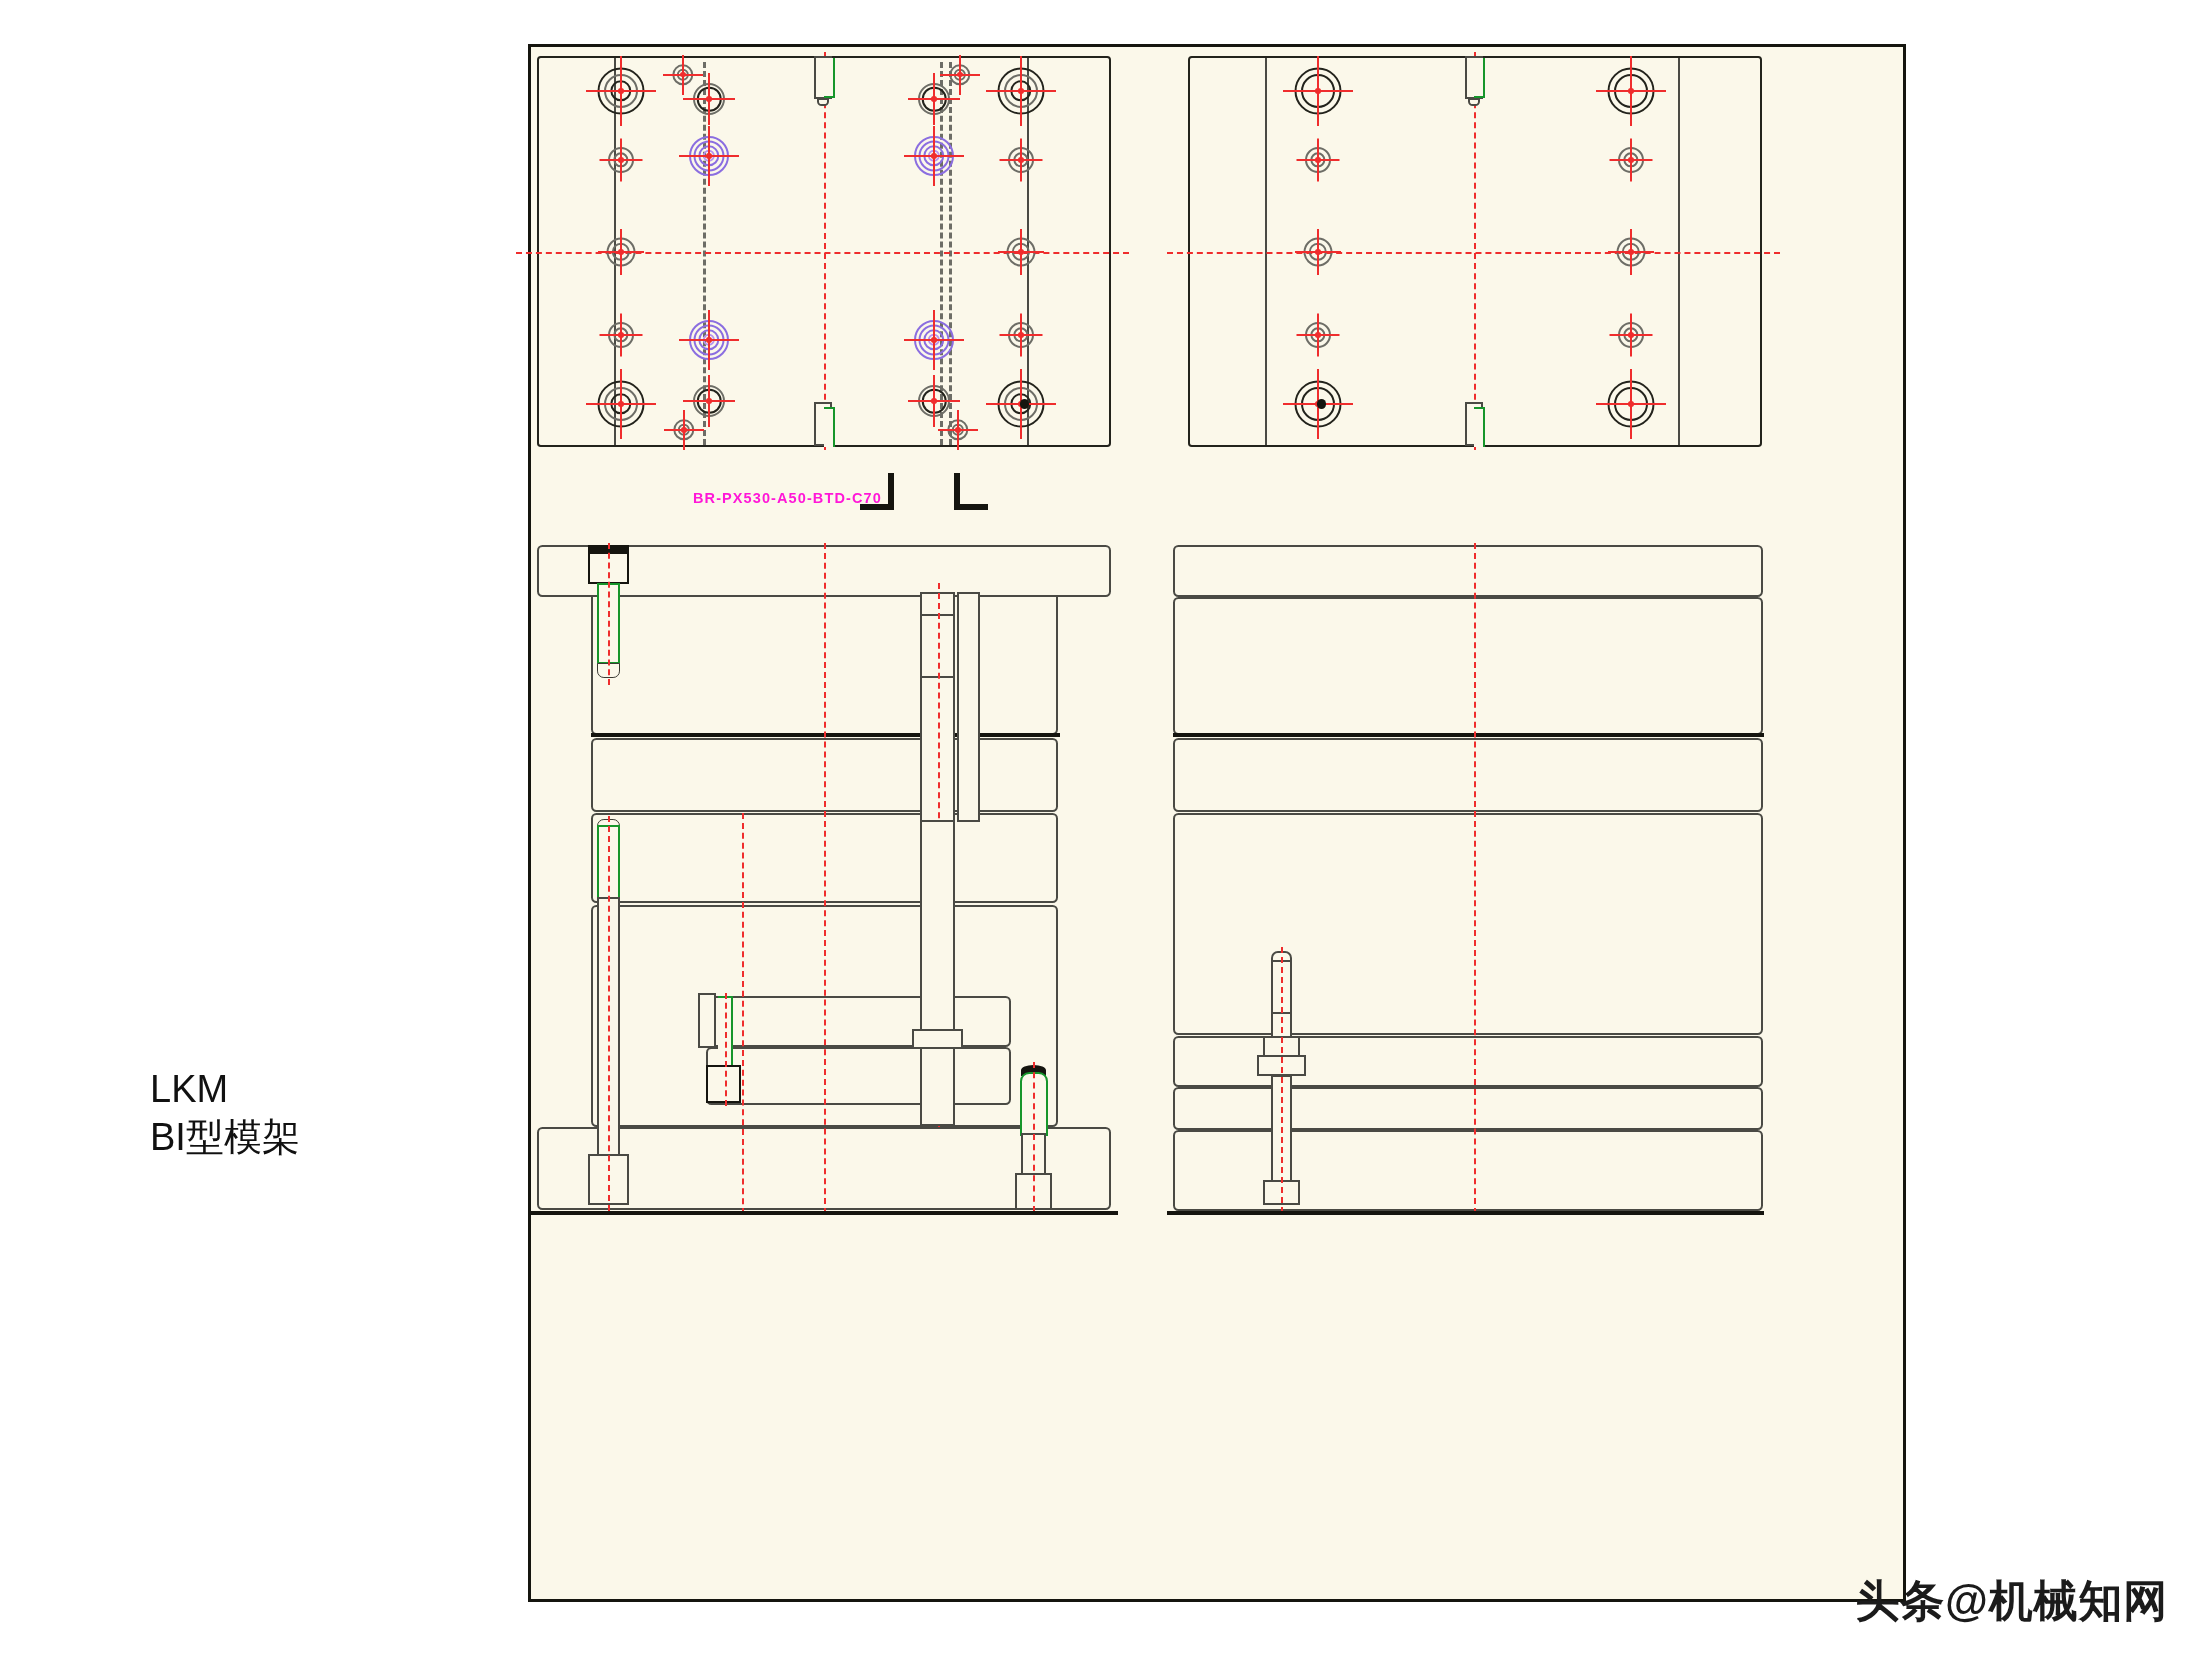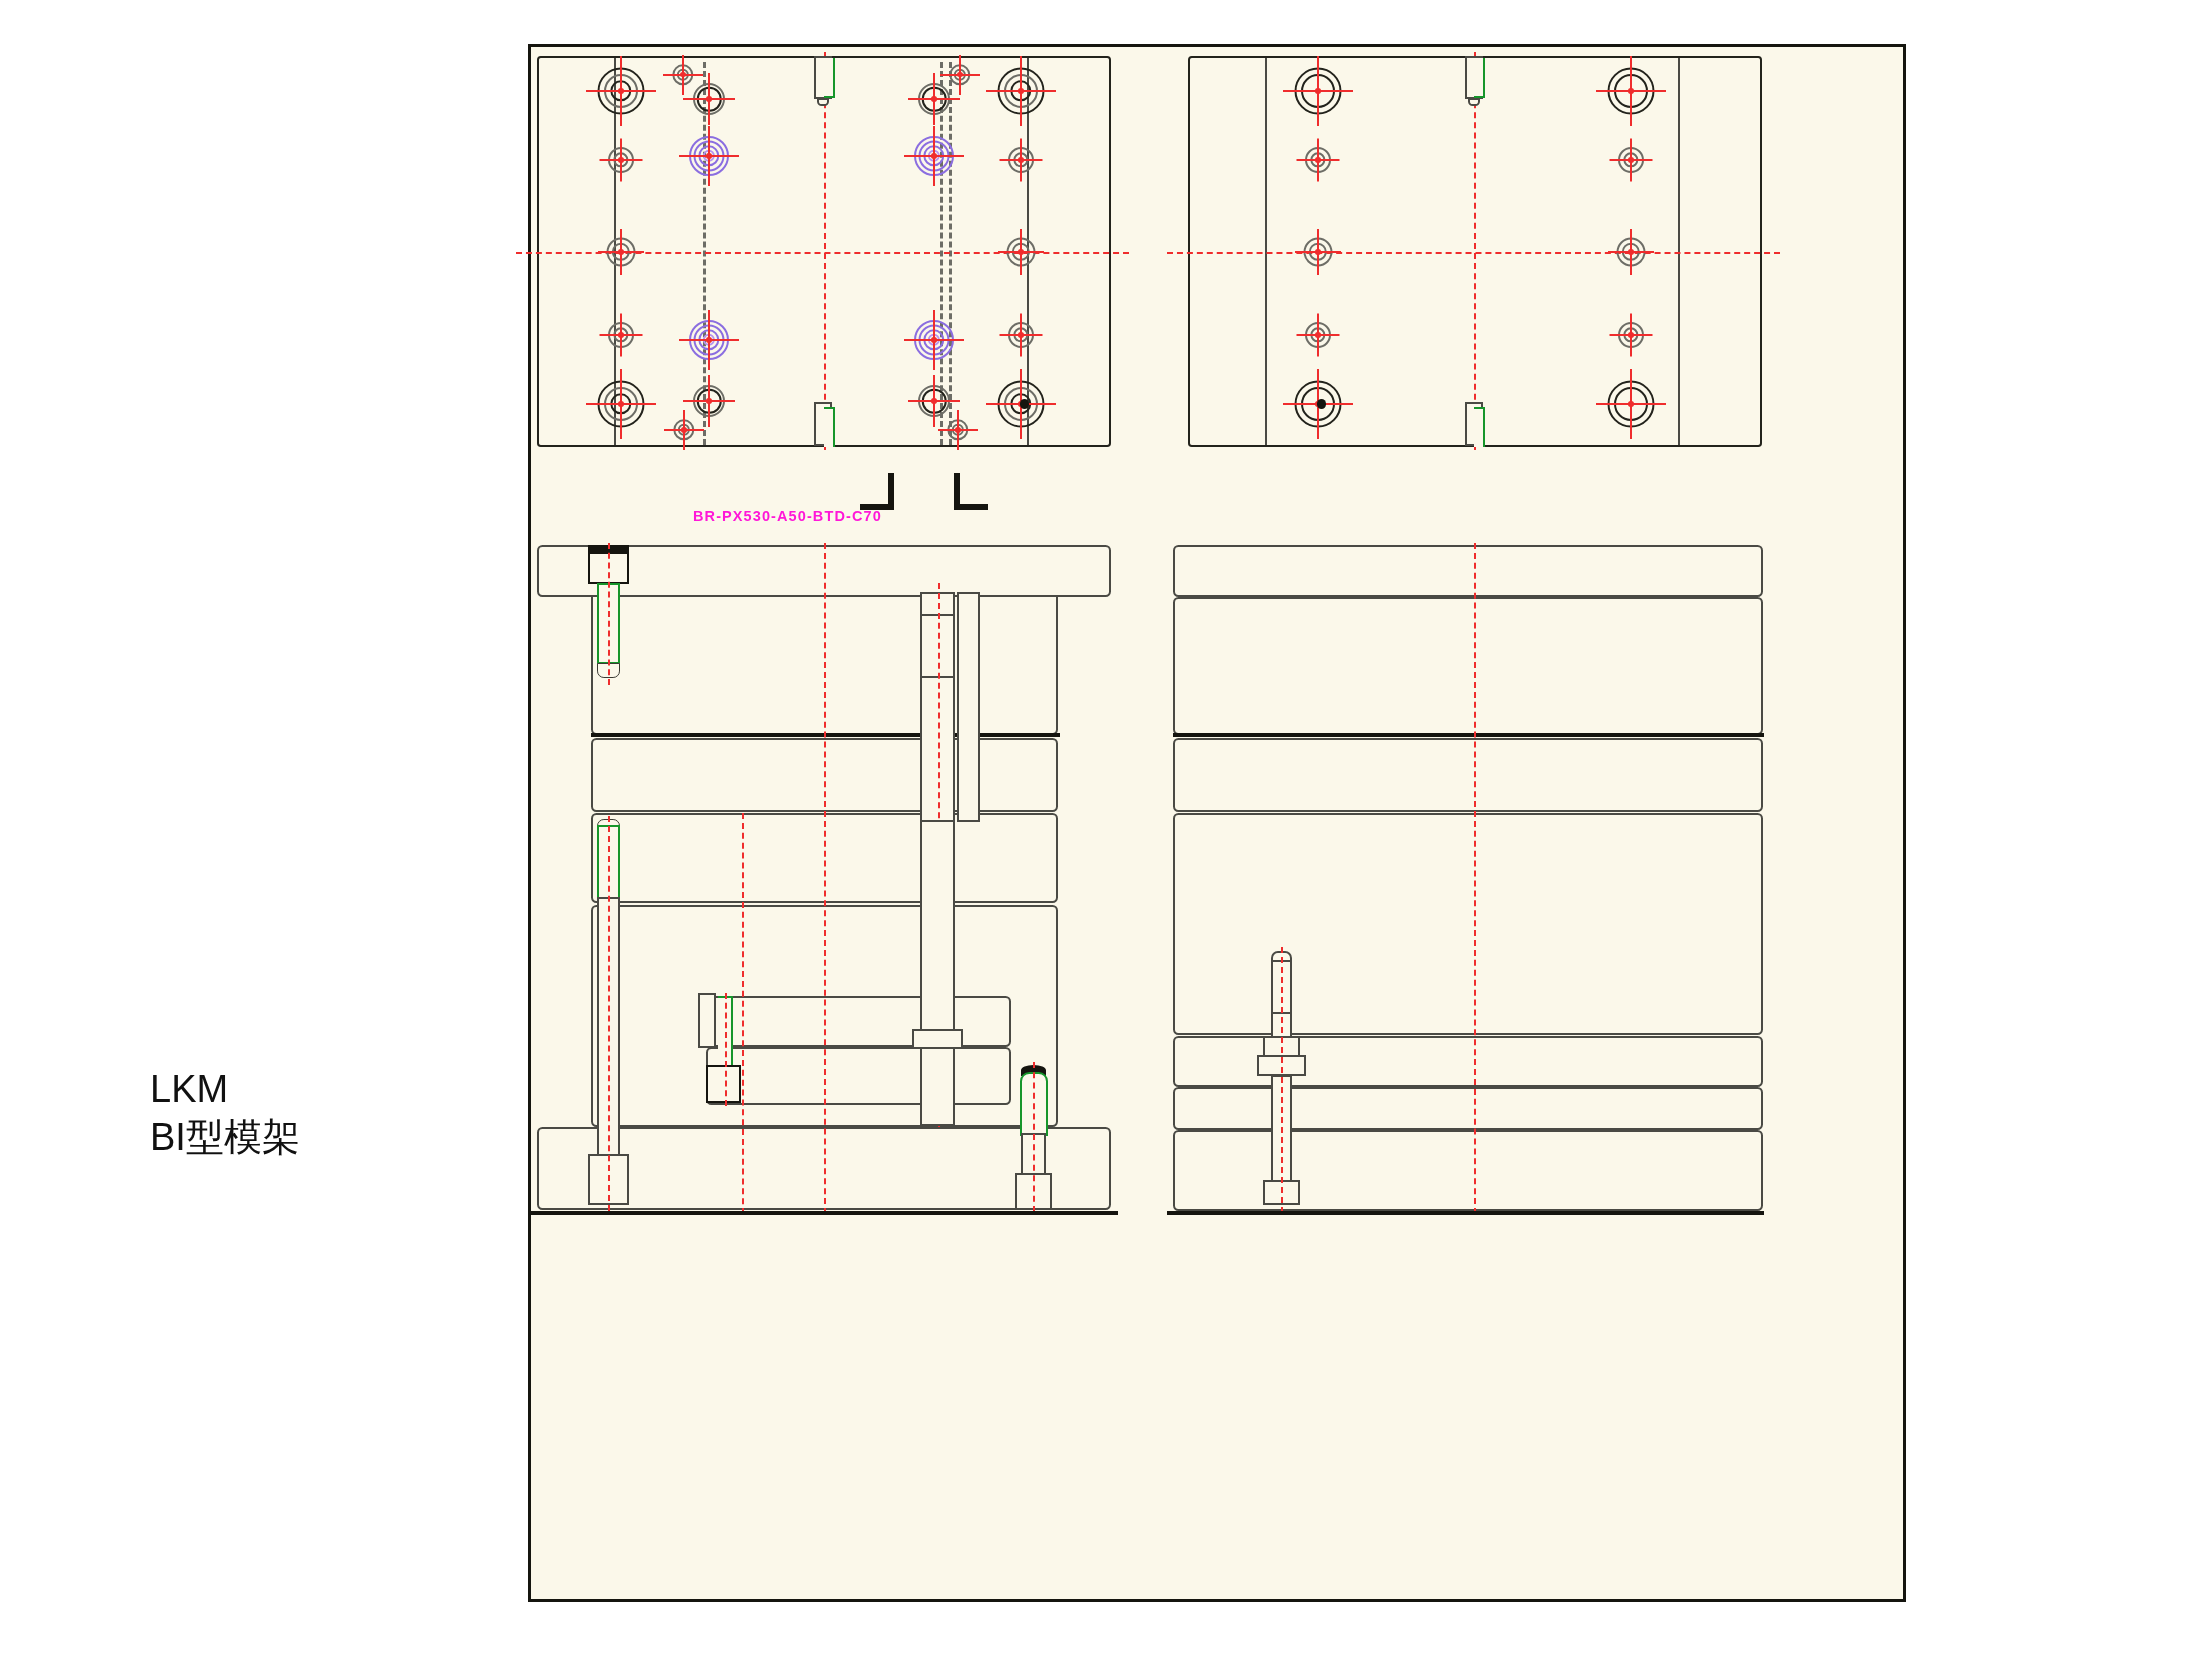--- a/index.html
+++ b/index.html
@@ -352,21 +352,21 @@
       </div>
 
       <div class="pin" style="left:934px;top:9.2px;width:18.4px;height:43px;"></div>
       <div class="bolt-body" style="left:943px;top:10.7px;width:10.7px;height:40px;border-left:none;border-top:none;"></div>
       <div class="pin" style="left:937px;top:51px;width:12.3px;height:7.7px;border-radius:0 0 4.6px 4.6px;"></div>
 
       <div class="pin" style="left:934px;top:355px;width:18.4px;height:44px;"></div>
       <div class="bolt-body" style="left:943px;top:360px;width:10.7px;height:40px;border-left:none;border-bottom:none;"></div>
     </div>
 
-    <div id="part-number" style="left:162px;top:443px;margin-top:18px;">BR-PX530-A50-BTD-C70</div>
+    <div id="part-number" style="left:162px;top:443px;">BR-PX530-A50-BTD-C70</div>
 
     <div class="corner-mark" style="left:329px;top:426px;width:34px;height:37px;">
       <i style="right:0;top:0;width:6.1px;height:37px;"></i>
       <i style="left:0;bottom:0;width:34px;height:6.1px;"></i>
     </div>
     <div class="corner-mark" style="left:423px;top:426px;width:34px;height:37px;">
       <i style="left:0;top:0;width:6.1px;height:37px;"></i>
       <i style="left:0;bottom:0;width:34px;height:6.1px;"></i>
     </div>
 
@@ -445,15 +445,16 @@
       <div class="pin" style="left:726px;top:1008px;width:49px;height:21.4px;"></div>
       <div class="pin" style="left:740px;top:1028px;width:21.4px;height:107px;"></div>
       <div class="pin" style="left:732px;top:1133px;width:37px;height:24.5px;"></div>
       <div class="cl-v" style="left:750px;top:900px;height:266px;"></div>
 
       <div class="hline black" style="left:636px;top:1164px;width:597px;"></div>
     </div>
 
   </div>
 
+  <div id="watermark">头条@机械知网</div>
 
 </div>
 
 
 </body></html>

